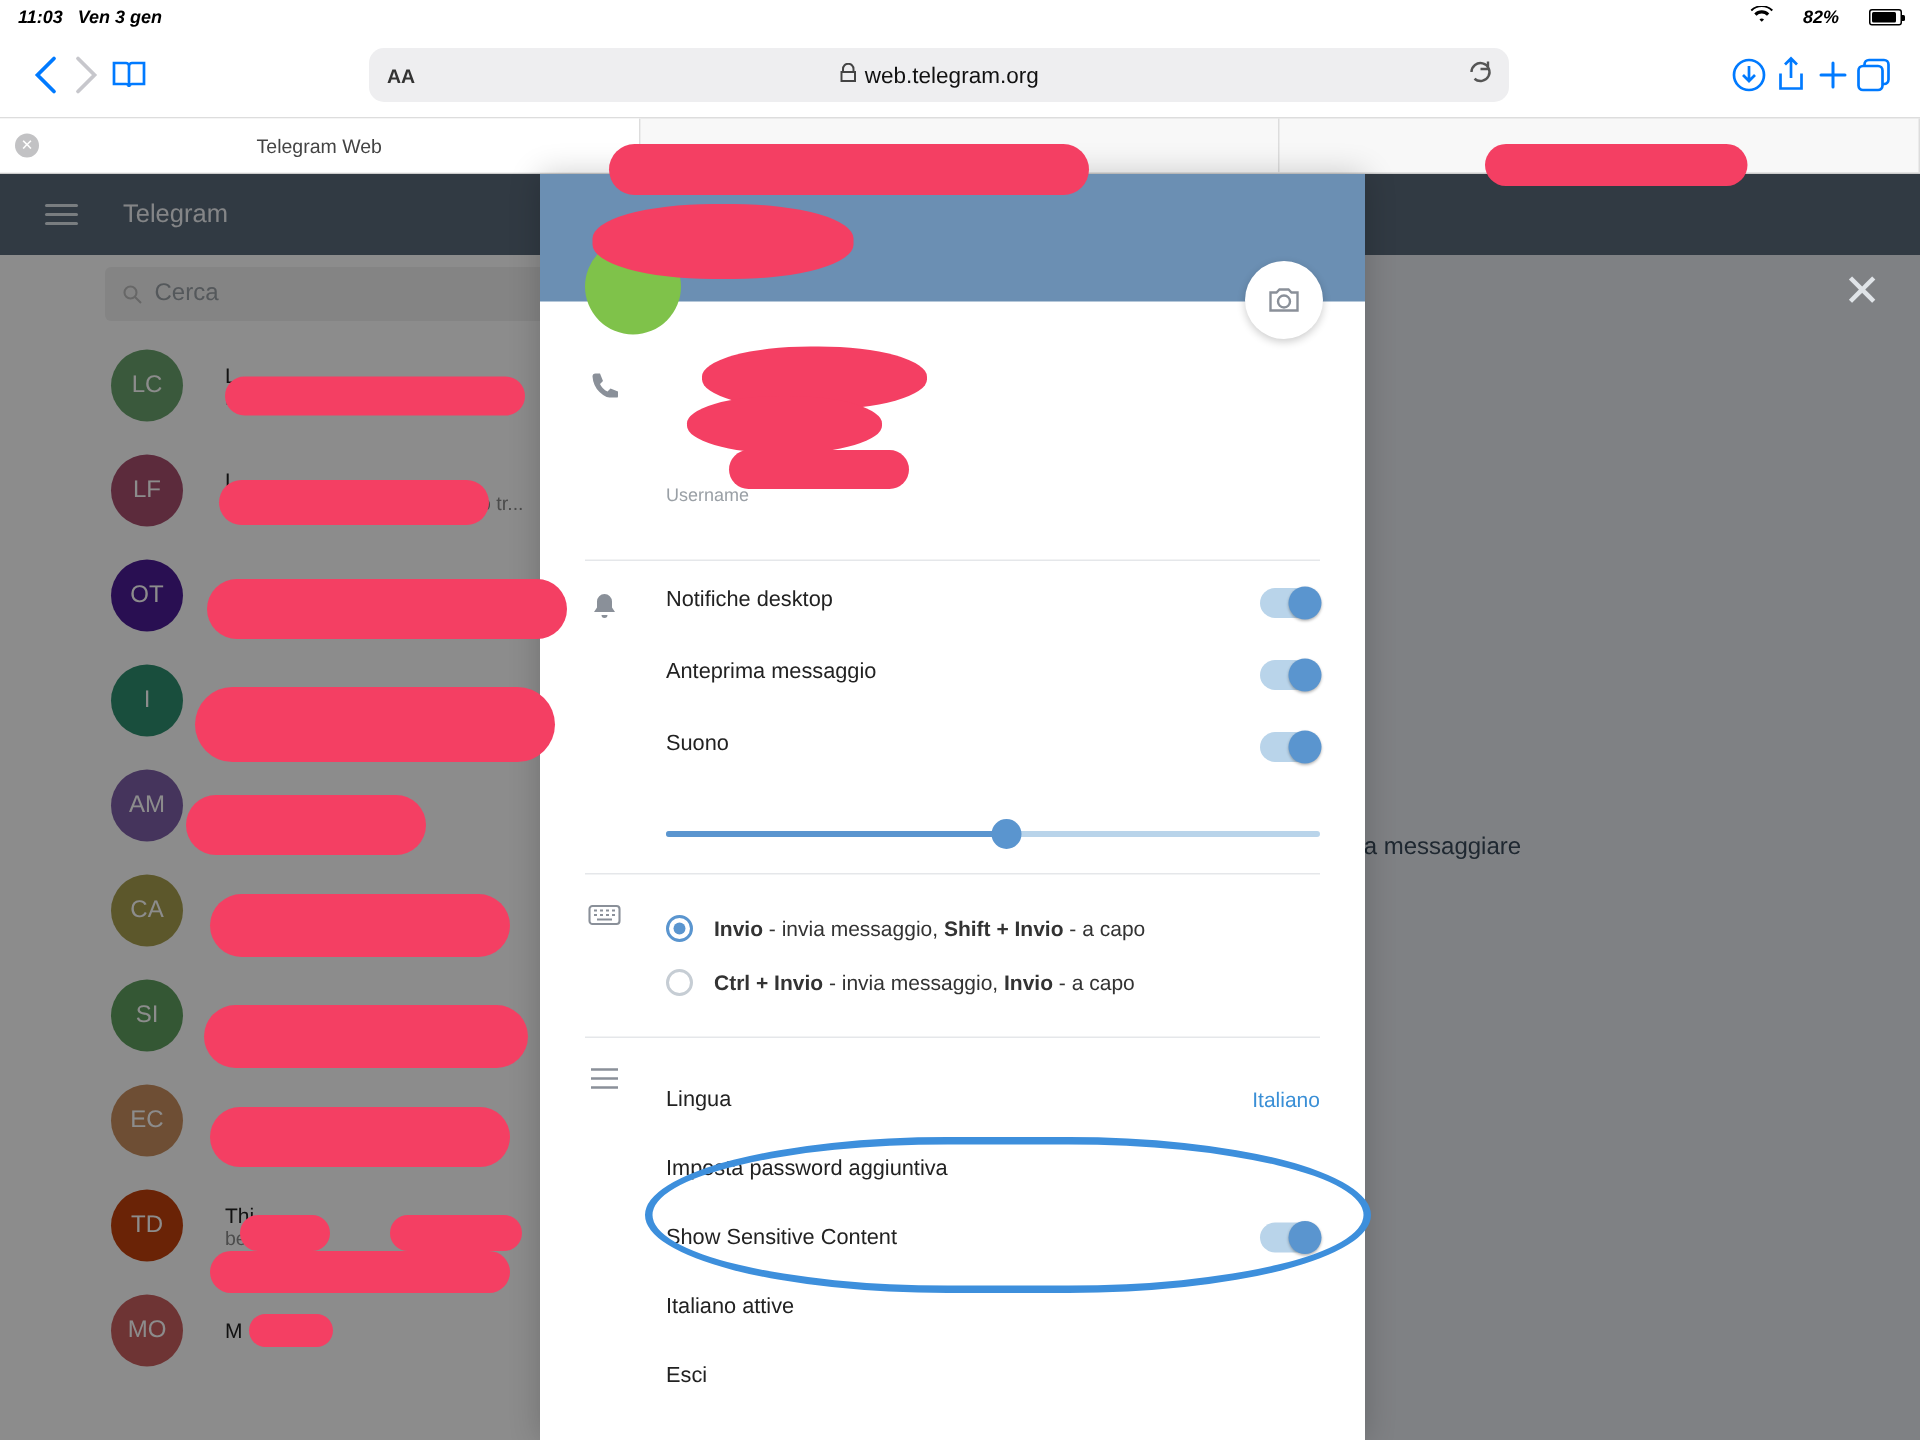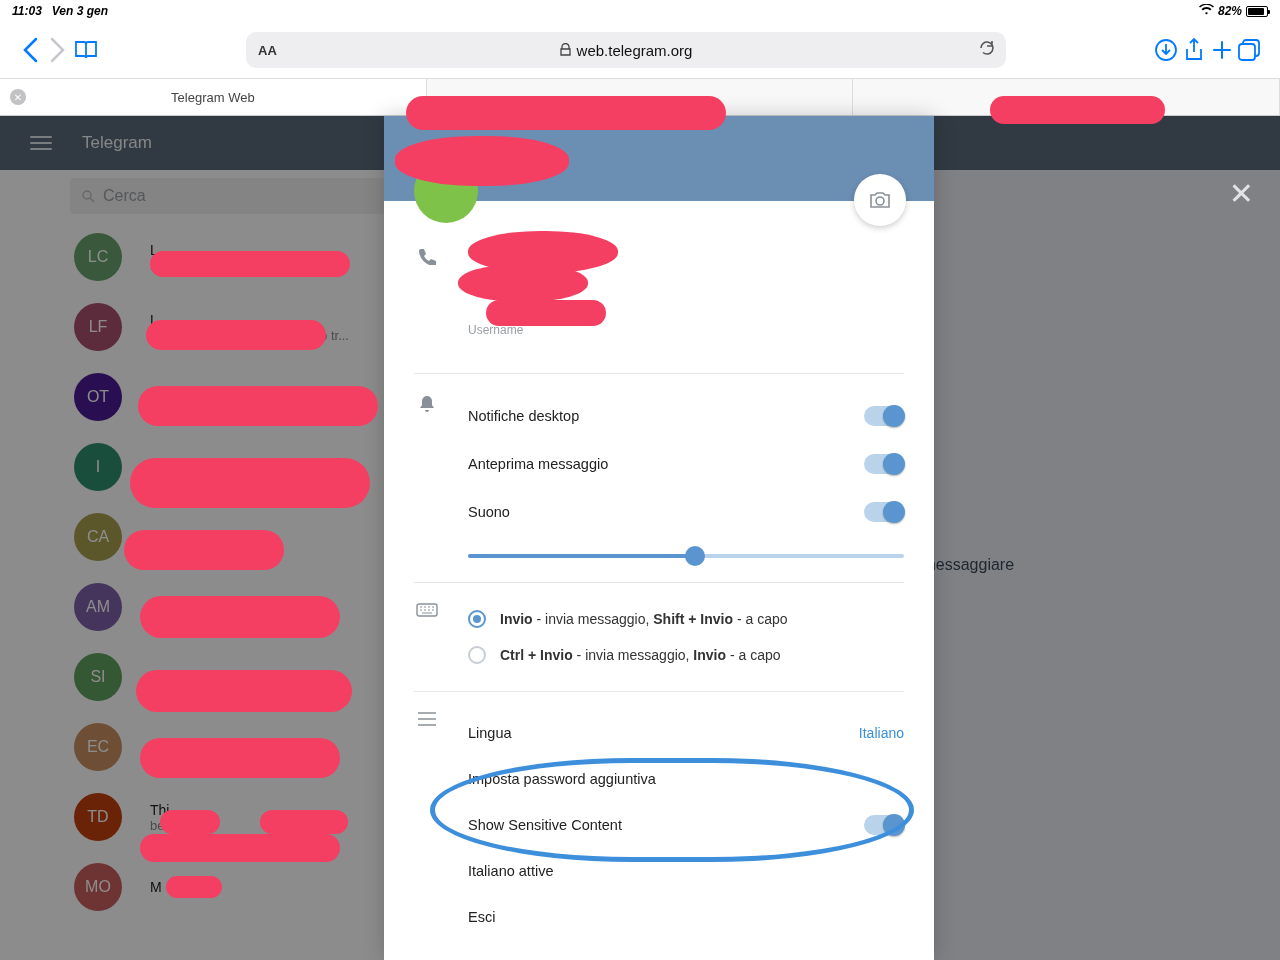--- a/index.html
+++ b/index.html
@@ -1,21 +1,21 @@
 <!DOCTYPE html>
 <html><head>
 <meta charset="utf-8">
 <style>
   * { box-sizing: border-box; margin: 0; padding: 0; }
   body { font-family: -apple-system, BlinkMacSystemFont, 'Segoe UI', sans-serif; width: 1280px; height: 960px; background: #fff; overflow: hidden; position: relative; }
   
   
   .status-bar { height: 22px; display: flex; justify-content: space-between; align-items: center; padding: 0 12px; font-size: 12px; font-weight: 600; font-style: italic; }
   .status-left { display: flex; gap: 10px; }
-  .status-right { display: flex; align-items: center; gap: 4px; justify-content: flex-end; }
+  .status-right { display: flex; align-items: center; gap: 20px; justify-content: flex-end; }
   .battery-icon { display:inline-block; width: 22px; height: 11px; border: 1px solid #000; border-radius: 2px; position: relative; }
   .battery-icon::after { content:''; position: absolute; right:-3px; top:3px; width:2px; height:4px; background:#000; border-radius:0 1px 1px 0;}
   .battery-fill { position: absolute; left:1px; top:1px; bottom:1px; width: 82%; background:#000; border-radius:1px;}
   
   
   .safari-bar { height: 56px; display: flex; align-items: center; padding: 0 16px; }
   .safari-icon { width: 28px; height: 28px; display:flex; align-items:center; justify-content:center; color:#007aff; cursor:pointer; }
   .safari-icon.disabled { color:#c7c7cc; }
   .url-bar { flex:1; max-width: 760px; margin: 0 auto; height: 36px; background:#eeeef0; border-radius: 10px; display:flex; align-items:center; justify-content:center; gap:6px; position:relative; padding: 0 12px; }
   .url-text { font-size: 15px; color:#111; display:flex; align-items:center; gap:6px;}
@@ -46,36 +46,36 @@
   .avatar { width:48px; height:48px; border-radius:50%; display:flex; align-items:center; justify-content:center; color:#fff; font-size:16px; flex-shrink:0;}
   .chat-text { flex:1; overflow:hidden;}
   .chat-name { font-size:14px; color:#222;}
   .chat-preview { font-size:13px; color:#8a8a8a; white-space:nowrap; overflow:hidden; text-overflow:ellipsis;}
   
   
   .dimmer { position:absolute; inset:0; background:rgba(0,0,0,0.45); }
   .modal-close-x { position:absolute; top:60px; right:26px; color:#e0e4e8; font-size:30px; cursor:pointer;}
   
   
-  .modal { position:absolute; left:360px; top:0; width:550px; height:100%; background:#fff; box-shadow:0 0 20px rgba(0,0,0,.2); display:flex; flex-direction:column;margin-left:24px;}
+  .modal { position:absolute; left:360px; top:0; width:550px; height:100%; background:#fff; box-shadow:0 0 20px rgba(0,0,0,.2); display:flex; flex-direction:column;}
   .modal-hero { height: 85px; background:#6b8fb3; position:relative;}
   .hero-avatar { position:absolute; left:30px; bottom:-22px; width:64px; height:64px; border-radius:50%; background:#7fc24a;}
   .camera-btn { position:absolute; right:28px; bottom:-25px; width:52px; height:52px; border-radius:50%; background:#fff; box-shadow:0 2px 6px rgba(0,0,0,.2); display:flex; align-items:center; justify-content:center; color:#8a9099;}
   
   .modal-body { flex:1; overflow:hidden; padding: 44px 30px 0 30px;}
   .profile-section { display:flex; gap:28px; padding-bottom:18px; margin-bottom:18px;}
   .section-icon { width:26px; color:#8a9099; display:flex; justify-content:center; padding-top:2px;}
   .section-content { flex:1; }
   
   .username-label { font-size:12px; color:#9aa0a6; margin-top:8px;}
   
   .divider { border:none; border-top:1px solid #e5e7ea; margin:0;}
   
   .notif-section { display:flex; gap:28px; padding:18px 0;}
-  .switch-row { display:flex; justify-content:space-between; align-items:center; height:48px; font-size:14.5px; color:#222;gap:44px;}
+  .switch-row { display:flex; justify-content:space-between; align-items:flex-start; height:48px; font-size:14.5px; color:#222;gap:44px;}
   
   .switch { width:40px; height:20px; background:#b9d4ea; border-radius:10px; position:relative; cursor:pointer;}
   .switch .knob{ position:absolute; right:-1px; top:-1px; width:22px; height:22px; border-radius:50%; background:#5a95cf; box-shadow:0 1px 2px rgba(0,0,0,.3);}
   
   .slider-track { height:4px; background:#b9d4ea; border-radius:2px; margin:18px 0 6px; position:relative;}
   .slider-fill { position:absolute; left:0; top:0; bottom:0; width:52%; background:#5a95cf; border-radius:2px;}
   .slider-thumb { position:absolute; left:52%; top:-8px; width:20px; height:20px; border-radius:50%; background:#5a95cf; margin-left:-10px;}
   
   .send-section { display:flex; gap:28px; padding:18px 0;}
   .radio-row { display:flex; align-items:center; gap:14px; height:36px; font-size:14px; color:#333;}
@@ -216,31 +216,31 @@
     </div>
           </div>
           <div class="chat-item">
     <div class="avatar" style="background:#2f8f6f">I</div>
     <div class="chat-text">
       <div class="chat-name"></div>
       <div class="chat-preview"></div>
     </div>
           </div>
           <div class="chat-item">
+    <div class="avatar" style="background:#7f5fa8">AM</div>
+    <div class="chat-text">
+      <div class="chat-name"></div>
+      <div class="chat-preview"></div>
+    </div>
+          </div>
+          <div class="chat-item">
     <div class="avatar" style="background:#a89f4f">CA</div>
     <div class="chat-text">
       <div class="chat-name"></div>
       <div class="chat-preview">n</div>
-    </div>
-          </div>
-          <div class="chat-item">
-    <div class="avatar" style="background:#7f5fa8">AM</div>
-    <div class="chat-text">
-      <div class="chat-name"></div>
-      <div class="chat-preview"></div>
     </div>
           </div>
           <div class="chat-item">
     <div class="avatar" style="background:#5f9f5f">SI</div>
     <div class="chat-text">
       <div class="chat-name"></div>
       <div class="chat-preview"></div>
     </div>
           </div>
           <div class="chat-item">

